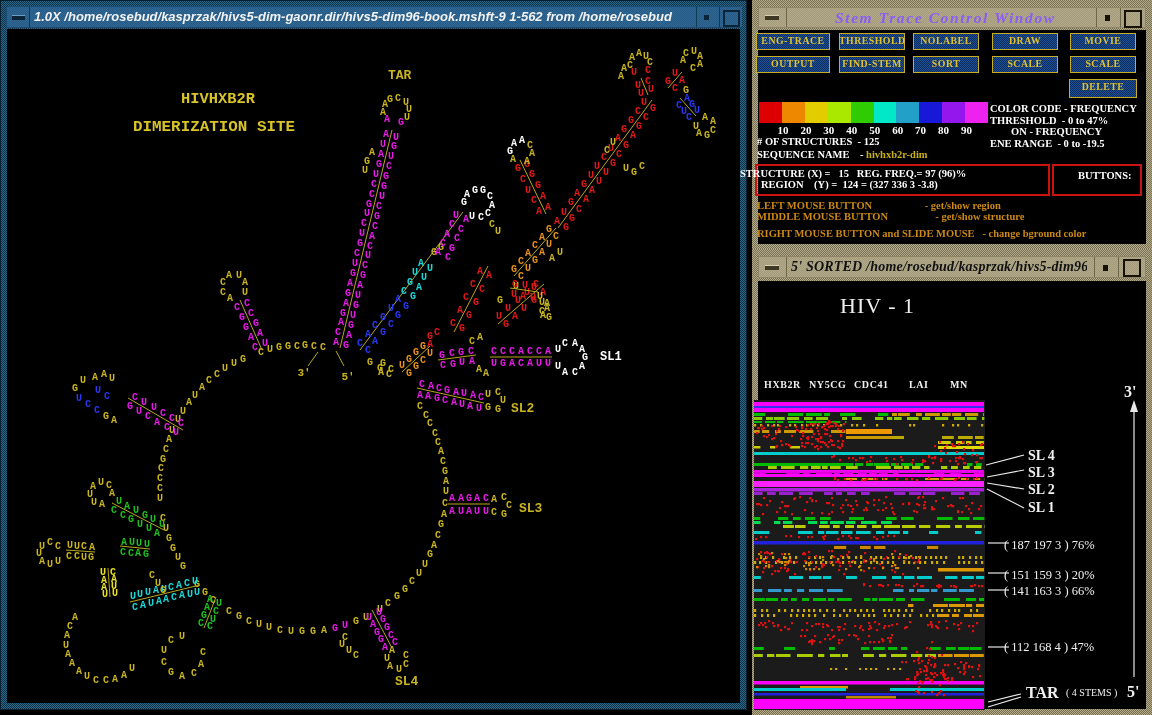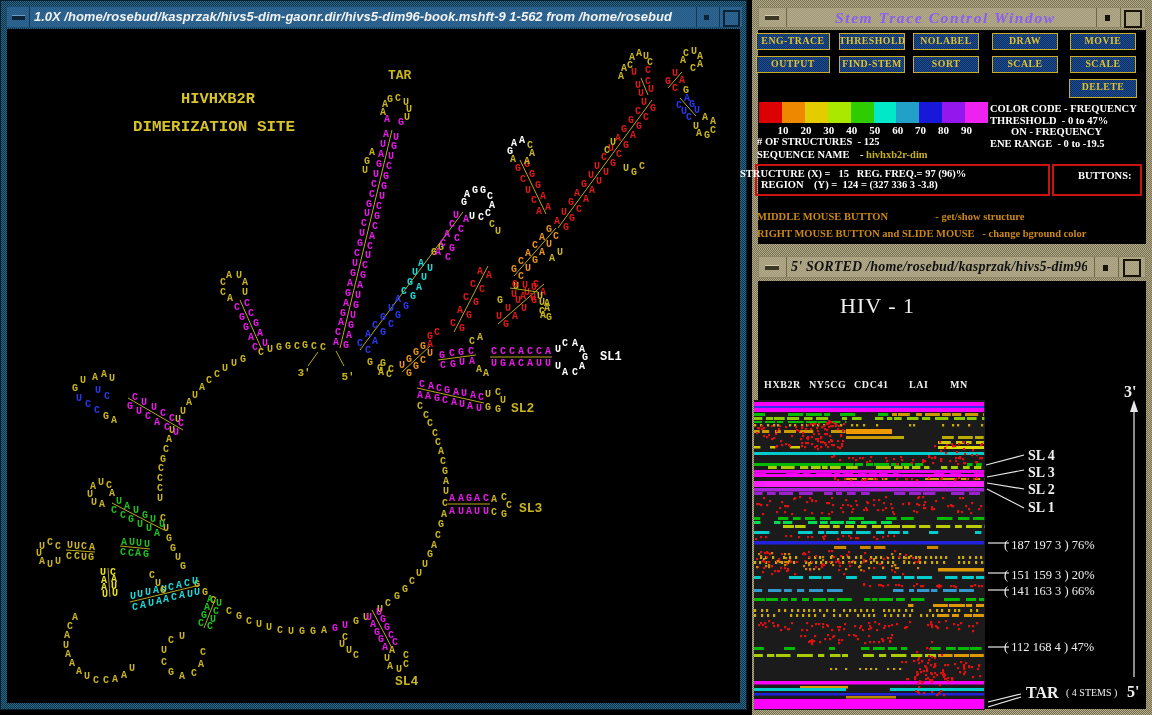--- a/index.html
+++ b/index.html
@@ -685,20 +685,21 @@
   <div class="abs mono" style="left:990px;top:114.5px;color:#fff;font-size:10.5px;">THRESHOLD  - 0 to 47%</div>
   <div class="abs mono" style="left:990px;top:126px;color:#fff;font-size:10.5px;">        ON - FREQUENCY</div>
   <div class="abs mono" style="left:990px;top:137.5px;color:#fff;font-size:10.5px;">ENE RANGE  - 0 to -19.5</div>
 
   <div class="abs" style="left:755px;top:164px;width:291px;height:28px;border:2px solid #cc1111;"></div>
   <div class="abs" style="left:1052px;top:164px;width:86px;height:28px;border:2px solid #cc1111;"></div>
   <div class="abs mono" style="left:740px;top:168px;color:#fff;font-size:10.5px;">STRUCTURE (X) =   15   REG. FREQ.= 97 (96)%</div>
   <div class="abs mono" style="left:761px;top:179px;color:#fff;font-size:10.5px;">REGION    (Y) =  124 = (327 336 3 -3.8)</div>
   <div class="abs mono" style="left:1078px;top:170px;color:#fff;font-size:10.5px;">BUTTONS:</div>
 
+  <div class="abs mono" style="left:757px;top:200px;color:#cc8814;font-size:10.5px;">LEFT MOUSE BUTTON                    - get/show region</div>
   <div class="abs mono" style="left:757px;top:211px;color:#cc8814;font-size:10.5px;">MIDDLE MOUSE BUTTON                  - get/show structure</div>
   <div class="abs mono" style="left:757px;top:228px;color:#cc8814;font-size:10.5px;">RIGHT MOUSE BUTTON and SLIDE MOUSE   - change bground color</div>
 
   <div class="abs frtan" style="left:752px;top:249px;width:400px;height:467px;"></div>
   <div class="abs blk" style="left:758px;top:281px;width:388px;height:428px;"></div>
   <div class="abs tbtan" style="left:758px;top:256px;width:388px;height:22px;box-shadow:inset 0 0 0 1px #8d8566;"></div>
   <div class="abs tbtan" style="left:760px;top:257px;width:26px;height:20px;border-right:1px solid #6e6748;"></div>
   <div class="abs" style="left:765px;top:265px;width:14px;height:4px;background:#3d3824;border-top:1px solid #d8d0b0;"></div>
   <div class="abs ttl serif" style="left:791px;top:259px;width:296px;color:#111;font-size:14px;letter-spacing:0.2px;">5' SORTED /home/rosebud/kasprzak/hivs5-dim96.d</div>
   <div class="abs tbtan" style="left:1094px;top:257px;width:22px;height:20px;border-left:1px solid #6e6748;"></div>

